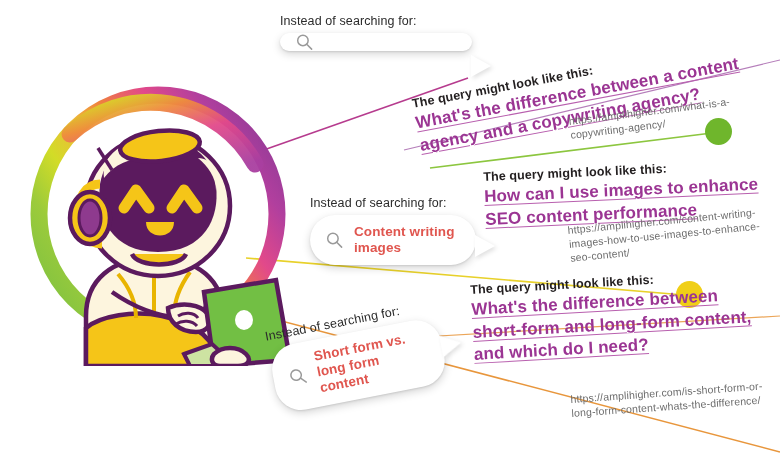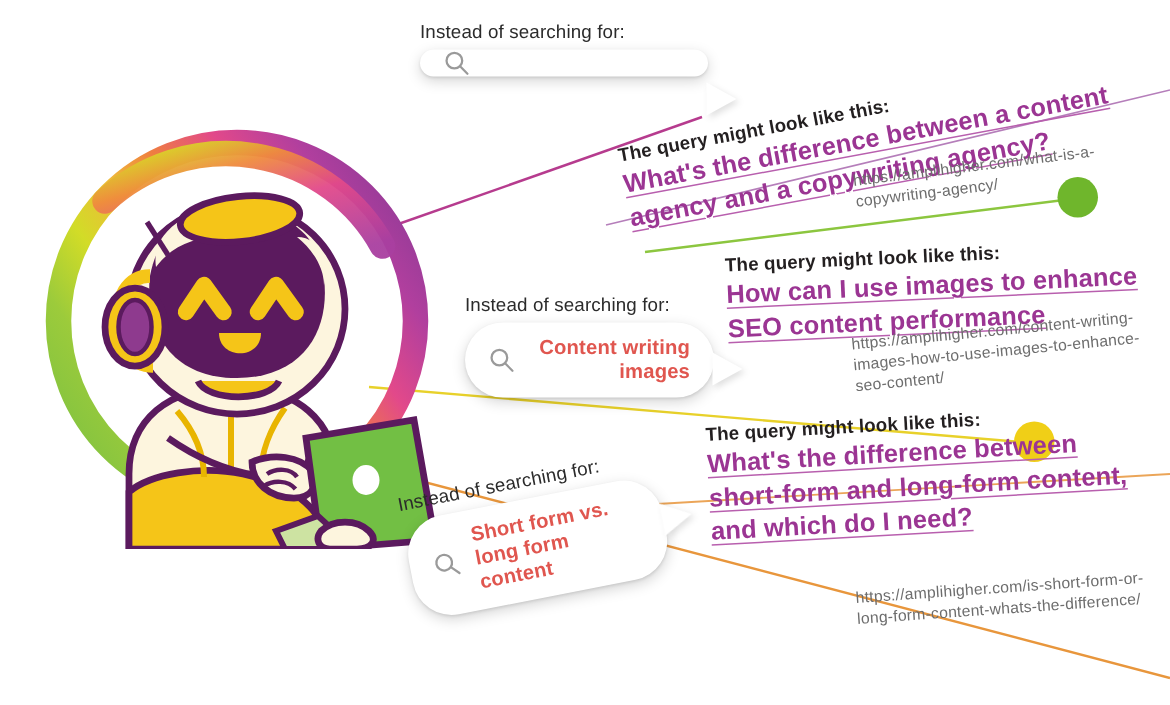--- a/index.html
+++ b/index.html
@@ -177,21 +177,21 @@
   <div class="qblock" style="left:411px;top:97px;width:330px;transform:rotate(-10.5deg);">
     <div class="qb-eyebrow">The query might look like this:</div>
     <div class="qb-head">What's the difference between a content agency and a copywriting agency?</div>
   </div>
   <div class="qblock" style="left:568px;top:114px;width:215px;transform:rotate(-7deg);">
     <div class="qb-url">https://amplihigher.com/what-is-a-copywriting-agency/</div>
   </div>
 
   <div class="search-group" style="left:310px;top:196px;width:172px;">
     <div class="instead-label">Instead of searching for:</div>
-    <div class="pill" style="width:166px;text-align:right;">
+    <div class="pill" style="width:166px;">
       <svg class="mag" viewBox="0 0 24 24">
         <circle cx="10" cy="10" r="6.6" fill="none" stroke="#9a9a9a" stroke-width="1.9"></circle>
         <line x1="14.8" y1="14.8" x2="21" y2="21" stroke="#9a9a9a" stroke-width="1.9" stroke-linecap="round"></line>
       </svg>
       <div class="q">Content writing images</div>
       <div class="tail" style="right:-19px;top:20px;"></div>
     </div>
   </div>
 
   <div class="qblock" style="left:483px;top:170px;width:296px;transform:rotate(-2.6deg);">

